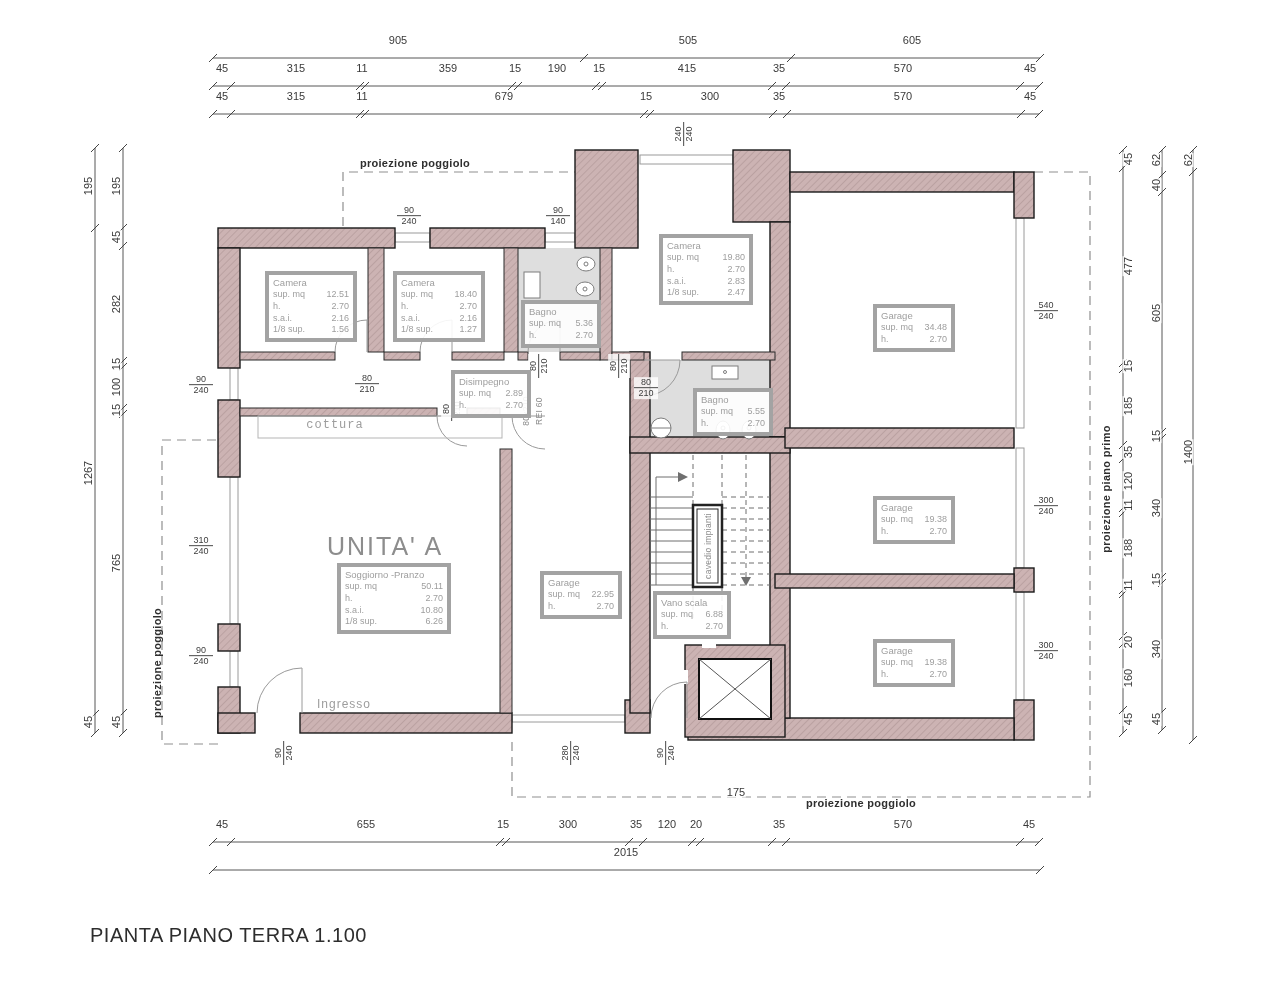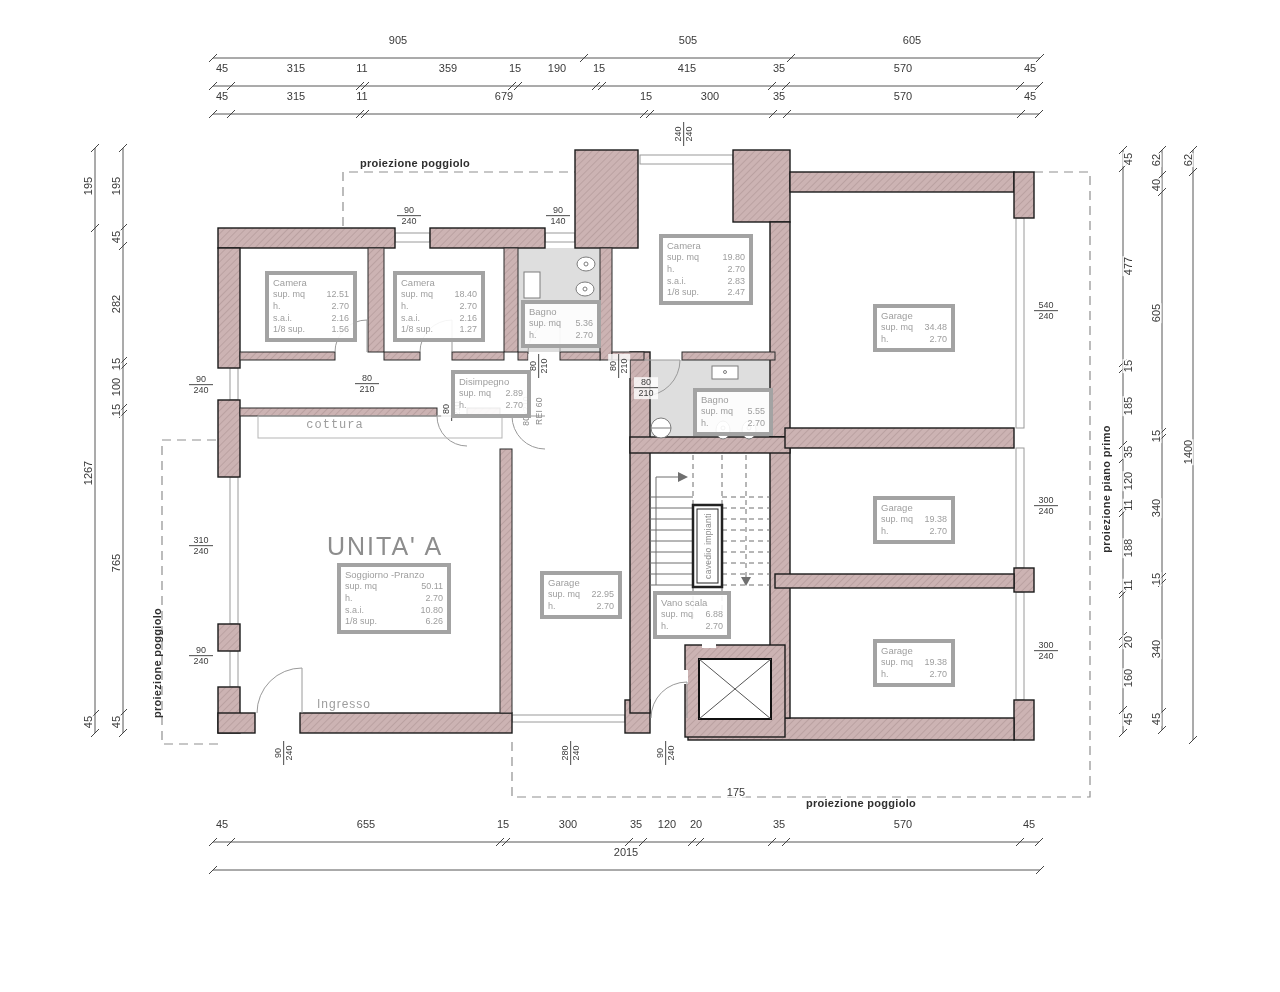--- a/index.html
+++ b/index.html
@@ -603,14 +603,15 @@
           <span>sup. mq</span>
           <span>19.38</span>
         </div>
         <div class="row">
           <span>h.</span>
           <span>2.70</span>
         </div>
       </div>
     </div>
 
+<div id="title">PIANTA PIANO TERRA 1.100</div>
 
 </div>
 
 </body></html>

